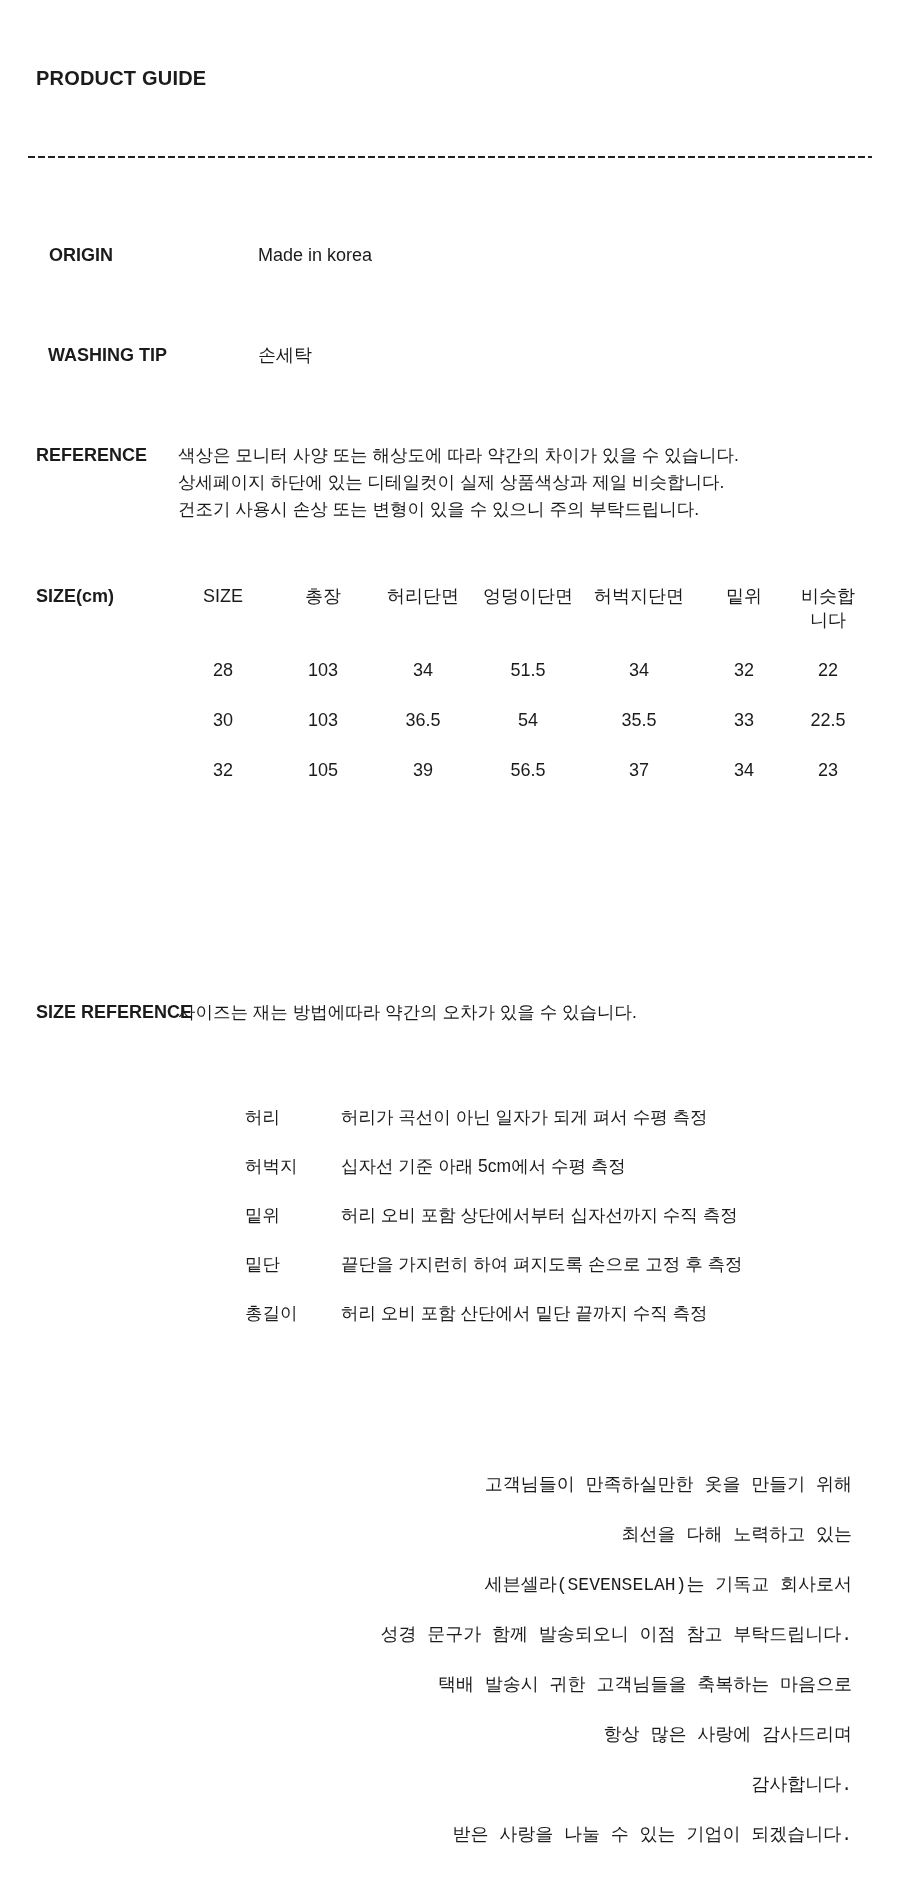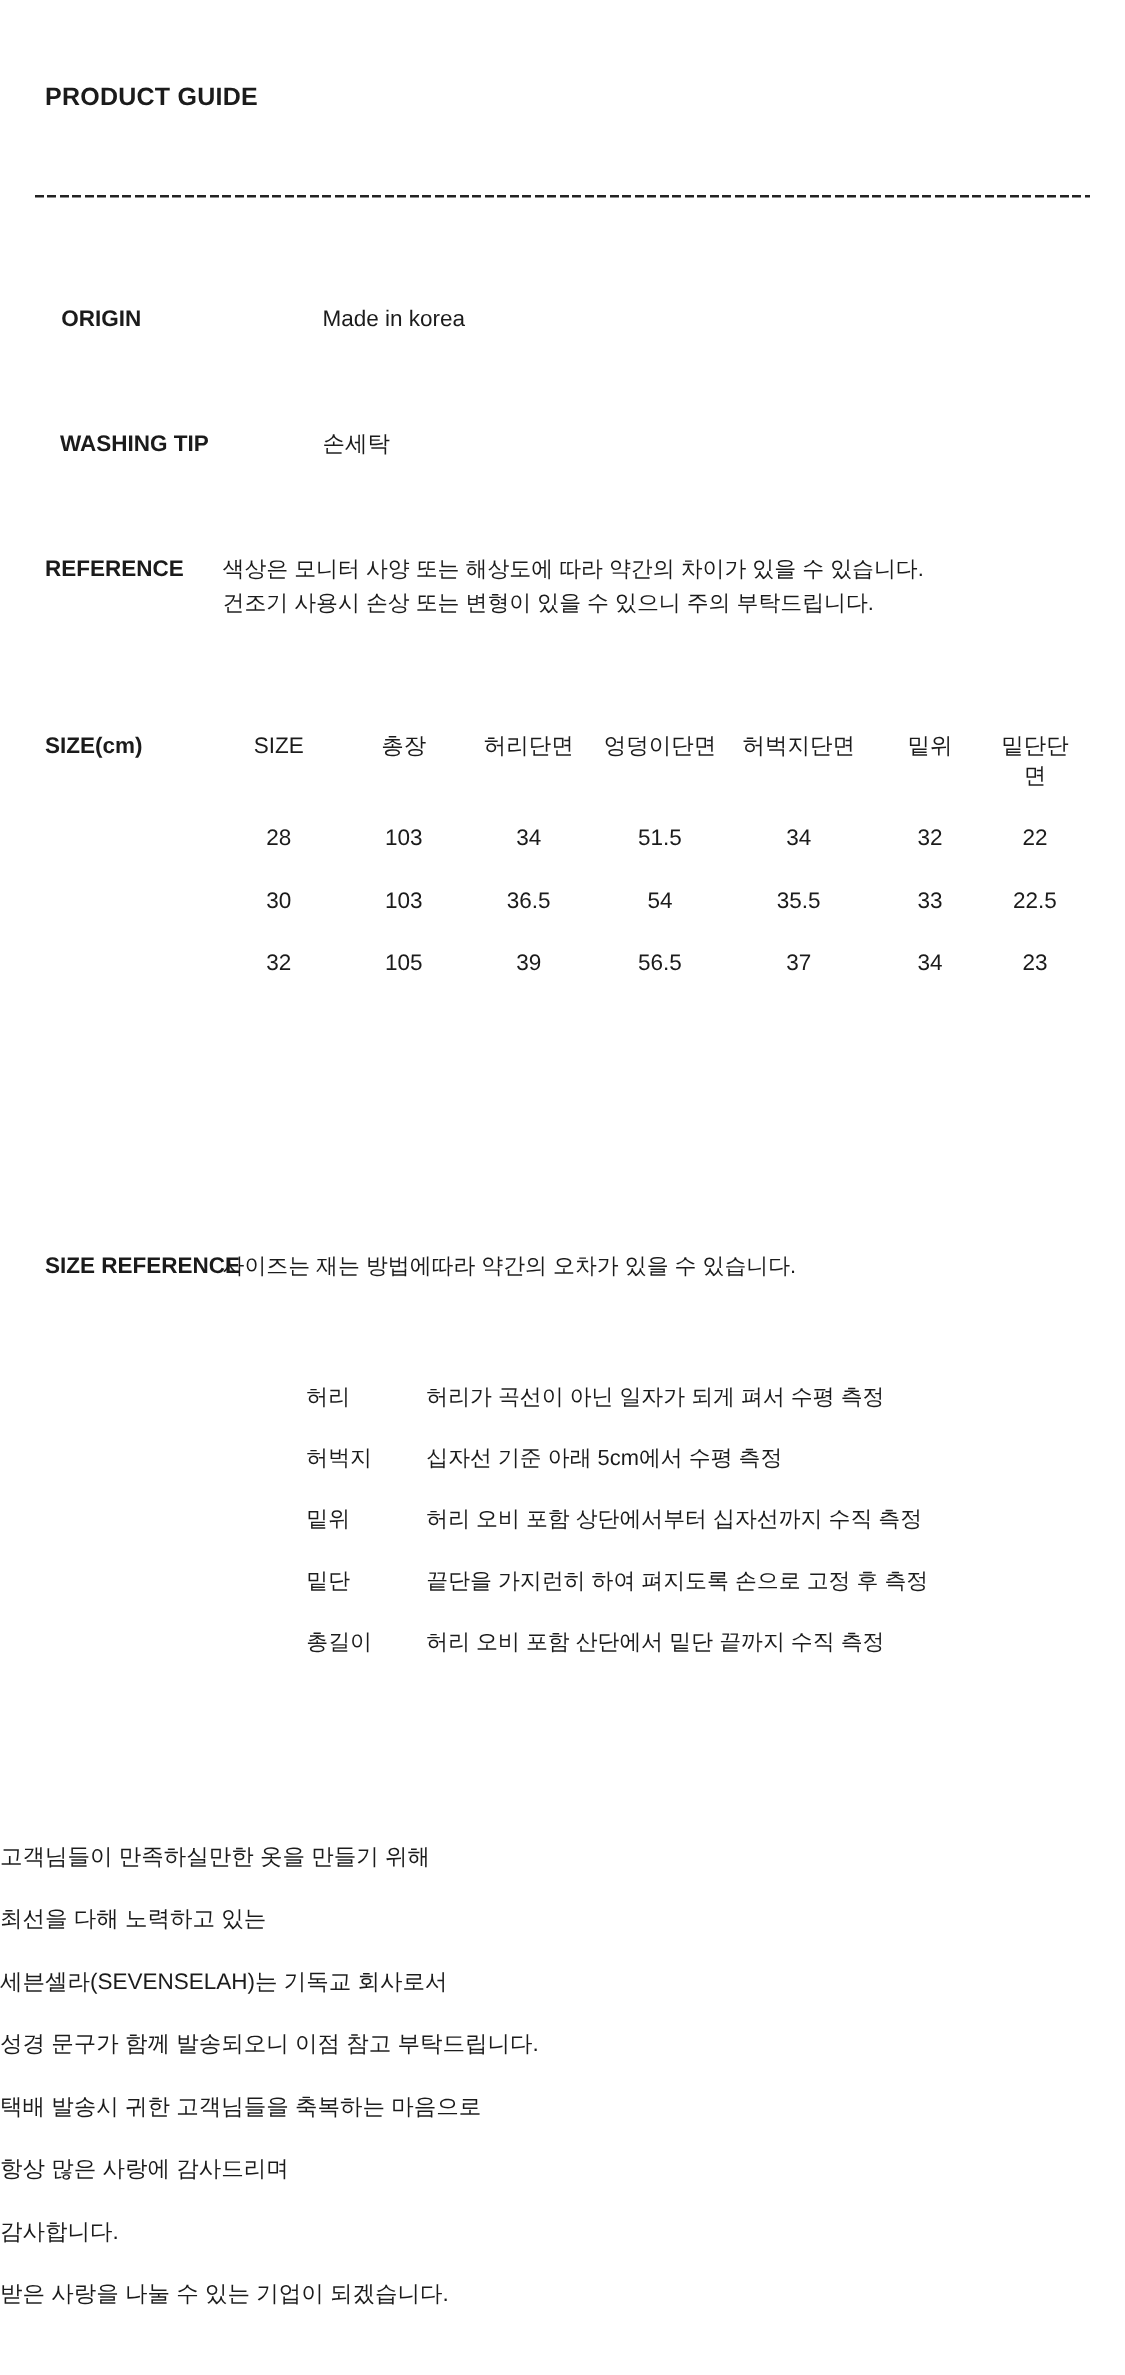--- a/index.html
+++ b/index.html
@@ -43,55 +43,56 @@
 
   
   .lbl-sizeref{left:36px;top:1001px;font-size:18px;font-weight:bold;line-height:22px;}
   .sizeref-note{left:178px;top:1001px;font-size:17.5px;line-height:22px;}
   .measure-list{left:245px;top:1078px;font-size:17.5px;}
   .m-row{display:flex;height:49px;line-height:20px;align-items:flex-end;}
   .m-term{width:96px;}
   .m-desc{flex:1;white-space:nowrap;}
 
   
-  .footer{left:0;top:1460px;width:852px;text-align:left;font-size:18px;}
+  .footer{left:0;top:1460px;width:852px;text-align:right;font-size:18px;font-family:Liberation Mono, monospace;}
   .footer-line{line-height:50px;height:50px;}
 </style>
 </head>
 <body>
 
 <div class="page">
 
   <div class="abs page-title">PRODUCT GUIDE</div>
 
   <div class="abs divider"></div>
 
   <div class="abs info-label lbl-origin">ORIGIN</div>
   <div class="abs info-value val-origin">Made in korea</div>
 
   <div class="abs info-label lbl-washing">WASHING TIP</div>
   <div class="abs info-value val-washing">손세탁</div>
 
   <div class="abs info-label lbl-reference">REFERENCE</div>
   <div class="abs reference-par">
     <div>색상은 모니터 사양 또는 해상도에 따라 약간의 차이가 있을 수 있습니다.</div>
+    <div>상세페이지 하단에 있는 디테일컷이 실제 상품색상과 제일 비슷합니다.</div>
     <div>건조기 사용시 손상 또는 변형이 있을 수 있으니 주의 부탁드립니다.</div>
   </div>
 
   <div class="abs lbl-sizecm">SIZE(cm)</div>
 
   <div class="abs size-table">
     <div class="t-row t-header">
       <div class="c1">SIZE</div>
       <div class="c2">총장</div>
       <div class="c3">허리단면</div>
       <div class="c4">엉덩이단면</div>
       <div class="c5">허벅지단면</div>
       <div class="c6">밑위</div>
-      <div class="c7">밑단단면</div>
+      <div class="c7">비슷합니다</div>
     </div>
     <div class="t-row">
       <div class="c1">28</div>
       <div class="c2">103</div>
       <div class="c3">34</div>
       <div class="c4">51.5</div>
       <div class="c5">34</div>
       <div class="c6">32</div>
       <div class="c7">22</div>
     </div>

